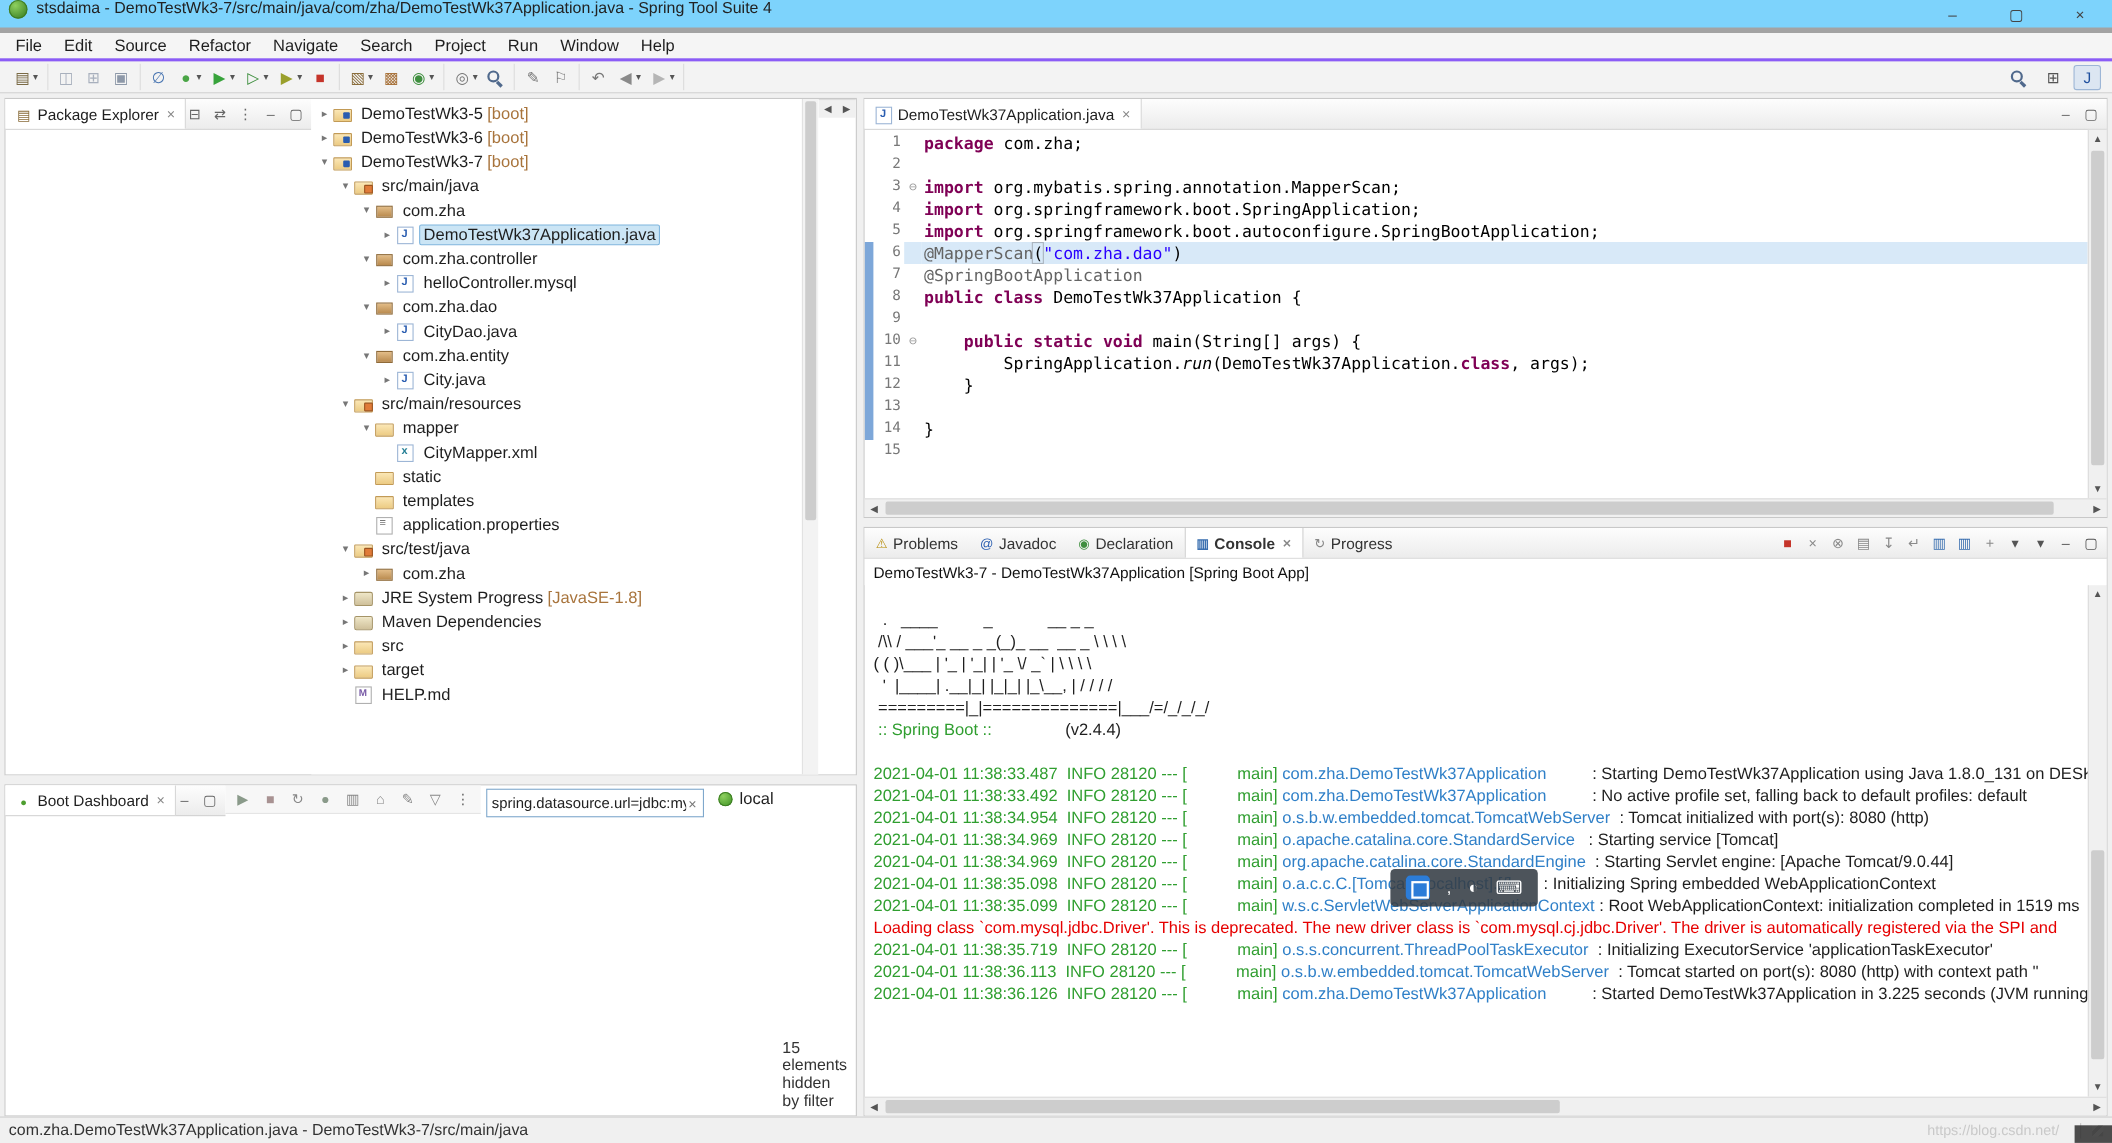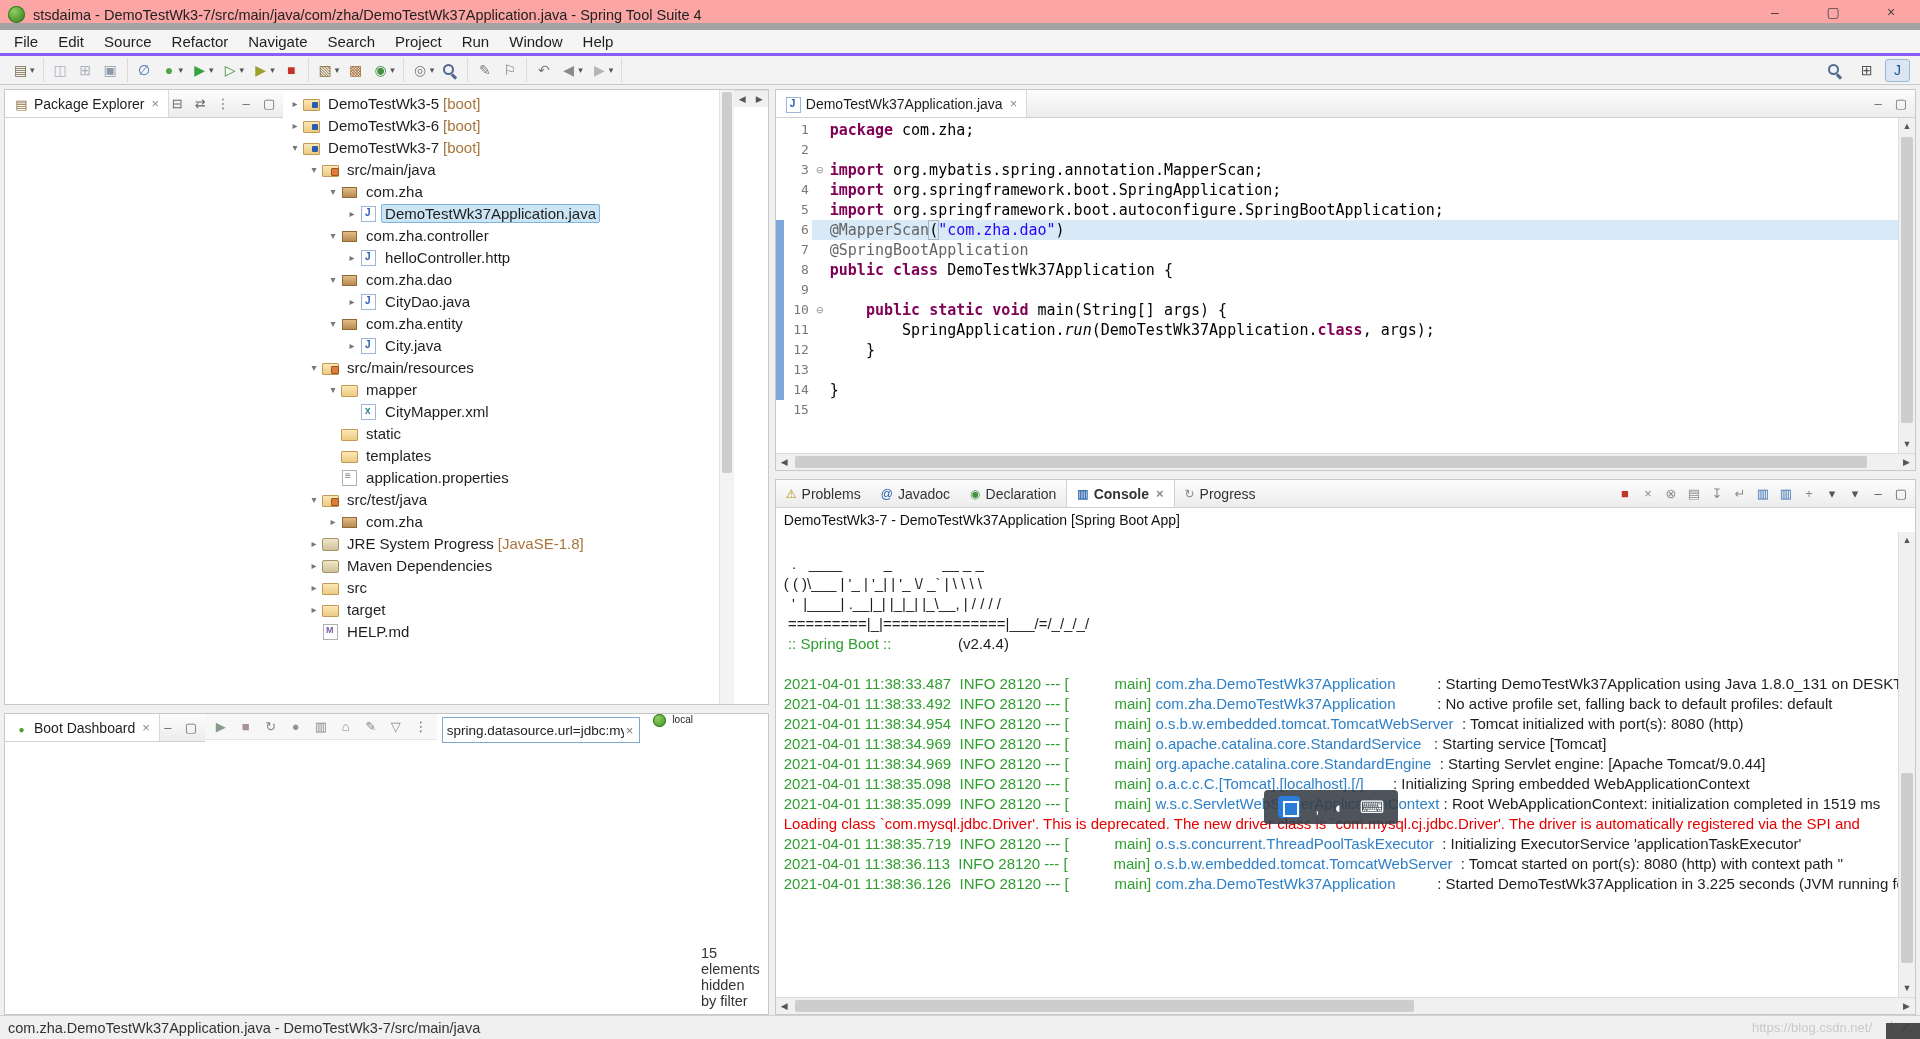--- a/index.html
+++ b/index.html
@@ -1,20 +1,20 @@
 <!DOCTYPE html>
 <html><head>
 <meta charset="utf-8">
 <style>
   *{margin:0;padding:0;box-sizing:border-box;cursor:default;user-select:none}
   html,body{width:1920px;height:1039px;overflow:hidden;background:#e8e8e8;font-family:"Liberation Sans",sans-serif}
   .win{position:relative;width:1920px;height:1039px;display:flex;flex-direction:column;background:#f0f0f0;color:#1e1e1e;font-size:15px}
 
   
-  .titlebar{height:30px;flex:0 0 auto;background:#fca5a5;display:flex;align-items:flex-end;border-bottom:7px solid #a3a3a3}
+  .titlebar{height:30px;flex:0 0 auto;background:#7dd3fc;display:flex;align-items:flex-start;border-bottom:5px solid #a3a3a3}
   .app-icon{width:17px;height:17px;border-radius:50%;background:radial-gradient(circle at 35% 30%,#8ed05f,#4a8f2e 70%);margin:0 8px;flex:0 0 auto;box-shadow:inset 0 0 0 1px #3d7d24}
   .title-text{font-size:14.5px;color:#222;white-space:nowrap}
   .win-controls{margin-left:auto;display:flex;height:100%}
   .win-btn{width:58px;height:100%;display:flex;align-items:center;justify-content:center;font-size:14px;color:#444}
 
   
   .menubar{height:26px;flex:0 0 auto;background:#f5f5f5;display:flex;align-items:center;padding-left:4px;border-bottom:3px solid #8b5cf6}
   .menu-item{padding:2px 10px;font-size:15px;color:#1e1e1e}
   .toolbar{height:29px;flex:0 0 auto;background:#f3f3f3;border-bottom:1px solid #c9c9c9;display:flex;align-items:center;padding:0 4px}
   .tb-left{display:flex;align-items:center;height:100%}
@@ -77,21 +77,21 @@
   .varrow{height:17px;text-align:center;font-size:9px;color:#555;line-height:17px;flex:0 0 auto}
   .vtrack{flex:1;position:relative}
   .vthumb2{position:absolute;left:2px;right:2px;background:#cdcdcd;border-radius:2px}
 
   
   .bd-toolbar{height:26px;flex:0 0 auto;display:flex;align-items:center;gap:9px;padding:0 8px;background:#f7f7f7;border-bottom:1px solid #e5e5e5}
   .filter-wrap{height:26px;flex:0 0 auto;margin:3px 5px;border:1px solid #7fa8cc;background:#fff;display:flex;align-items:center;padding:0 4px}
   .filter-input{flex:1;border:none;outline:none;font-size:13.5px;font-family:"Liberation Sans",sans-serif;color:#222;background:transparent}
   .filter-clear{color:#777;font-size:13px;padding:0 2px}
   .bd-items{flex:0 0 auto}
-  .bd-row{display:flex;align-items:flex-start;gap:6px;height:24px;padding-left:8px;font-size:10px}
+  .bd-row{display:flex;align-items:center;gap:6px;height:24px;padding-left:8px;font-size:15px}
   .bd-dot{width:13px;height:13px;border-radius:50%;background:radial-gradient(circle at 35% 30%,#8ed05f,#4d9e2f 75%);box-shadow:inset 0 0 0 1px #3d7d24}
   .bd-footer{margin-top:auto;padding:5px 8px;font-size:14.5px;color:#333}
 
   
   .right{flex:1 1 auto;display:flex;flex-direction:column;min-width:0;min-height:0}
   .editor{height:382px;flex:0 0 auto;display:flex;flex-direction:column;background:#fff;border:1px solid #c8c8c8}
   .etabs{height:28px;flex:0 0 auto;background:linear-gradient(#fdfdfd,#ececec);border-bottom:1px solid #d0d0d0;display:flex;align-items:center}
   .etab{display:flex;align-items:center;gap:5px;height:100%;padding:0 9px;background:#fff;border-right:1px solid #d8d8d8;font-size:14px}
   .etab-icon{margin-right:0}
   .ebody{flex:1 1 auto;min-height:0;display:flex}
@@ -340,21 +340,21 @@
               <span class="chev">▾</span>
               <span class="ticon ti-pkg"></span>
               <span class="lblw">
                 <span class="tlabel">com.zha.controller</span>
               </span>
             </div>
             <div class="trow" style="padding-left: 61px;">
               <span class="chev">▸</span>
               <span class="ticon ti-java"></span>
               <span class="lblw">
-                <span class="tlabel">helloController.http</span>
+                <span class="tlabel">helloController.mysql</span>
               </span>
             </div>
             <div class="trow" style="padding-left: 42px;">
               <span class="chev">▾</span>
               <span class="ticon ti-pkg"></span>
               <span class="lblw">
                 <span class="tlabel">com.zha.dao</span>
               </span>
             </div>
             <div class="trow" style="padding-left: 61px;">
@@ -609,20 +609,21 @@
               <span class="strip-btn" style="color: rgb(85, 85, 85);">▾</span>
               <span class="strip-btn" style="color: rgb(85, 85, 85);">–</span>
               <span class="strip-btn" style="color: rgb(85, 85, 85);">▢</span>
             </div>
         </div>
         <div class="chdr">DemoTestWk3-7 - DemoTestWk37Application [Spring Boot App]</div>
         <div class="cbody">
           <div class="cout">
               <div class="oline"><span class="cl-k"></span></div>
               <div class="oline"><span class="cl-k">  .   ____          _            __ _ _</span></div>
+              <div class="oline"><span class="cl-k"> /\\ / ___'_ __ _ _(_)_ __  __ _ \ \ \ \</span></div>
               <div class="oline"><span class="cl-k">( ( )\___ | '_ | '_| | '_ \/ _` | \ \ \ \</span></div>
               <div class="oline"><span class="cl-k">  '  |____| .__|_| |_|_| |_\__, | / / / /</span></div>
               <div class="oline"><span class="cl-k"> =========|_|==============|___/=/_/_/_/</span></div>
               <div class="oline"><span class="cl-g"> :: Spring Boot ::</span><span class="cl-k">                (v2.4.4)</span></div>
               <div class="oline"><span class="cl-k"></span></div>
               <div class="oline"><span class="cl-g">2021-04-01 11:38:33.487  INFO 28120 --- [           main] </span><span class="cl-b">com.zha.DemoTestWk37Application         </span><span class="cl-k"> : Starting DemoTestWk37Application using Java 1.8.0_131 on DESKTOP-</span></div>
               <div class="oline"><span class="cl-g">2021-04-01 11:38:33.492  INFO 28120 --- [           main] </span><span class="cl-b">com.zha.DemoTestWk37Application         </span><span class="cl-k"> : No active profile set, falling back to default profiles: default</span></div>
               <div class="oline"><span class="cl-g">2021-04-01 11:38:34.954  INFO 28120 --- [           main] </span><span class="cl-b">o.s.b.w.embedded.tomcat.TomcatWebServer </span><span class="cl-k"> : Tomcat initialized with port(s): 8080 (http)</span></div>
               <div class="oline"><span class="cl-g">2021-04-01 11:38:34.969  INFO 28120 --- [           main] </span><span class="cl-b">o.apache.catalina.core.StandardService  </span><span class="cl-k"> : Starting service [Tomcat]</span></div>
               <div class="oline"><span class="cl-g">2021-04-01 11:38:34.969  INFO 28120 --- [           main] </span><span class="cl-b">org.apache.catalina.core.StandardEngine </span><span class="cl-k"> : Starting Servlet engine: [Apache Tomcat/9.0.44]</span></div>

